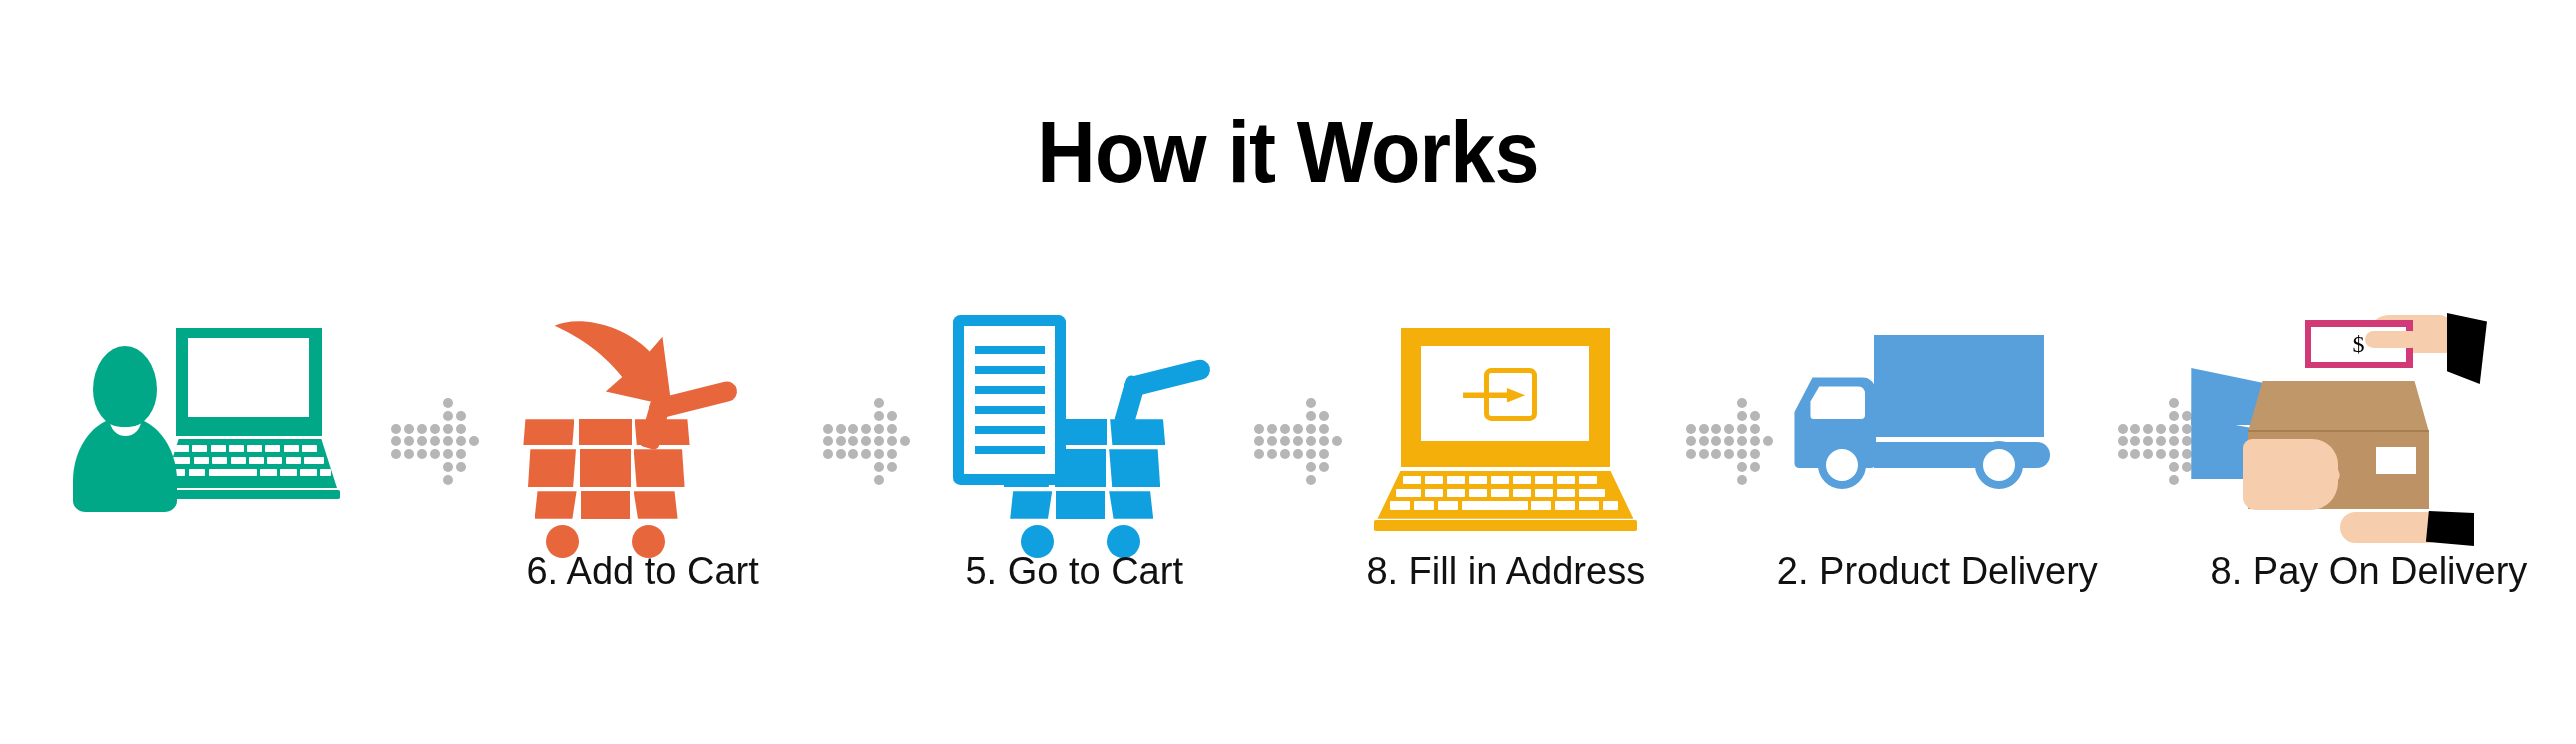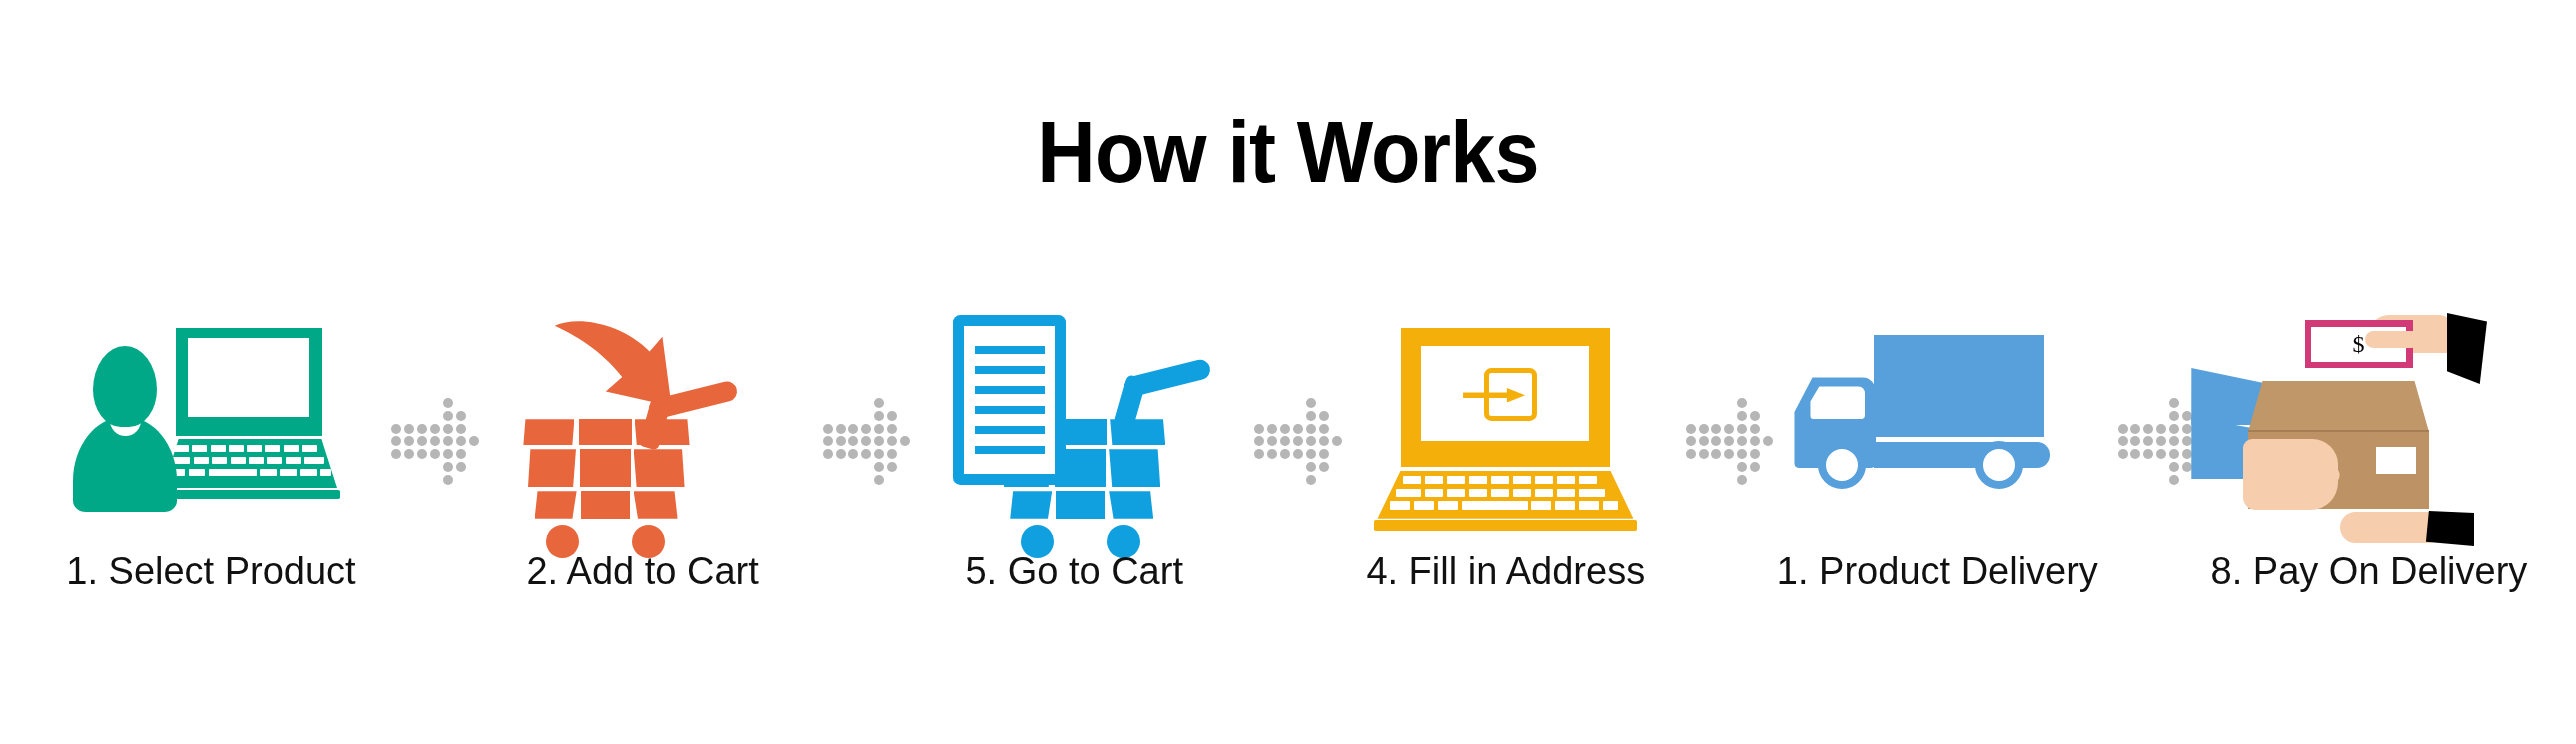--- a/index.html
+++ b/index.html
@@ -525,21 +525,20 @@
             <span style="left:106px;top:24px;width:16.5px;"></span>
             <span style="left:126px;top:24px;width:16.5px;"></span>
             <span style="left:146px;top:24px;width:11px;"></span>
           </div>
           <div class="s1-lap-foot"></div>
           <div class="s1-body"></div>
           <div class="s1-neck"></div>
           <div class="s1-head"></div>
         </div>
       </div>
-      <div class="step-label">1. Select Product</div>
     </div>
 
     <div class="arrow-sep">
       <div class="arrow-dots">
         <i style="left:55px;top:0px"></i>
         <i style="left:55px;top:12.8px"></i>
           <i style="left:68px;top:12.8px"></i>
         <i style="left:3.7px;top:25.6px"></i>
           <i style="left:16.5px;top:25.6px"></i>
           <i style="left:29px;top:25.6px"></i>
@@ -586,21 +585,21 @@
             <div class="cart-cell" style="left:123px;top:59px;width:51px;height:38px;clip-path:polygon(0% 0%,95% 0%,100% 100%,6% 100%)"></div>
 
             <div class="cart-cell" style="left:24px;top:101px;width:42px;height:27.4px;clip-path:polygon(7% 0%,100% 0%,90% 100%,0% 100%)"></div>
             <div class="cart-cell" style="left:70px;top:101px;width:49px;height:27.4px;"></div>
             <div class="cart-cell" style="left:123px;top:101px;width:44px;height:27.4px;clip-path:polygon(0% 0%,93% 0%,100% 100%,10% 100%)"></div>
             <div class="cart-wheel" style="left:35px;top:135px;"></div>
             <div class="cart-wheel" style="left:121px;top:135px;"></div>
           </div>
         </div>
       </div>
-      <div class="step-label">2. Add to Cart</div>
+      <div class="step-label">6. Add to Cart</div>
     </div>
 
     <div class="arrow-sep">
       <div class="arrow-dots">
         <i style="left:55px;top:0px"></i>
         <i style="left:55px;top:12.8px"></i>
           <i style="left:68px;top:12.8px"></i>
         <i style="left:3.7px;top:25.6px"></i>
           <i style="left:16.5px;top:25.6px"></i>
           <i style="left:29px;top:25.6px"></i>
@@ -723,21 +722,21 @@
             <span style="left:44px;top:25.6px;width:20px;"></span>
             <span style="left:68px;top:25.6px;width:66px;"></span>
             <span style="left:137px;top:25.6px;width:20px;"></span>
             <span style="left:161px;top:25.6px;width:20px;"></span>
             <span style="left:185px;top:25.6px;width:20px;"></span>
             <span style="left:209px;top:25.6px;width:14.6px;"></span>
           </div>
           <div class="s4-foot"></div>
         </div>
       </div>
-      <div class="step-label">4. Fill in Address</div>
+      <div class="step-label">8. Fill in Address</div>
     </div>
 
     <div class="arrow-sep">
       <div class="arrow-dots">
         <i style="left:55px;top:0px"></i>
         <i style="left:55px;top:12.8px"></i>
           <i style="left:68px;top:12.8px"></i>
         <i style="left:3.7px;top:25.6px"></i>
           <i style="left:16.5px;top:25.6px"></i>
           <i style="left:29px;top:25.6px"></i>
@@ -767,21 +766,21 @@
       <div class="step-art">
         <div class="s5">
           <div class="s5-cargo"></div>
           <div class="s5-chassis"></div>
           <div class="s5-cab"></div>
           <div class="s5-window"></div>
           <div class="s5-wheel" style="left:46px;top:112px;"></div>
           <div class="s5-wheel" style="left:203px;top:112px;"></div>
         </div>
       </div>
-      <div class="step-label">1. Product Delivery</div>
+      <div class="step-label">2. Product Delivery</div>
     </div>
 
     <div class="arrow-sep">
       <div class="arrow-dots">
         <i style="left:55px;top:0px"></i>
         <i style="left:55px;top:12.8px"></i>
           <i style="left:68px;top:12.8px"></i>
         <i style="left:3.7px;top:25.6px"></i>
           <i style="left:16.5px;top:25.6px"></i>
           <i style="left:29px;top:25.6px"></i>

